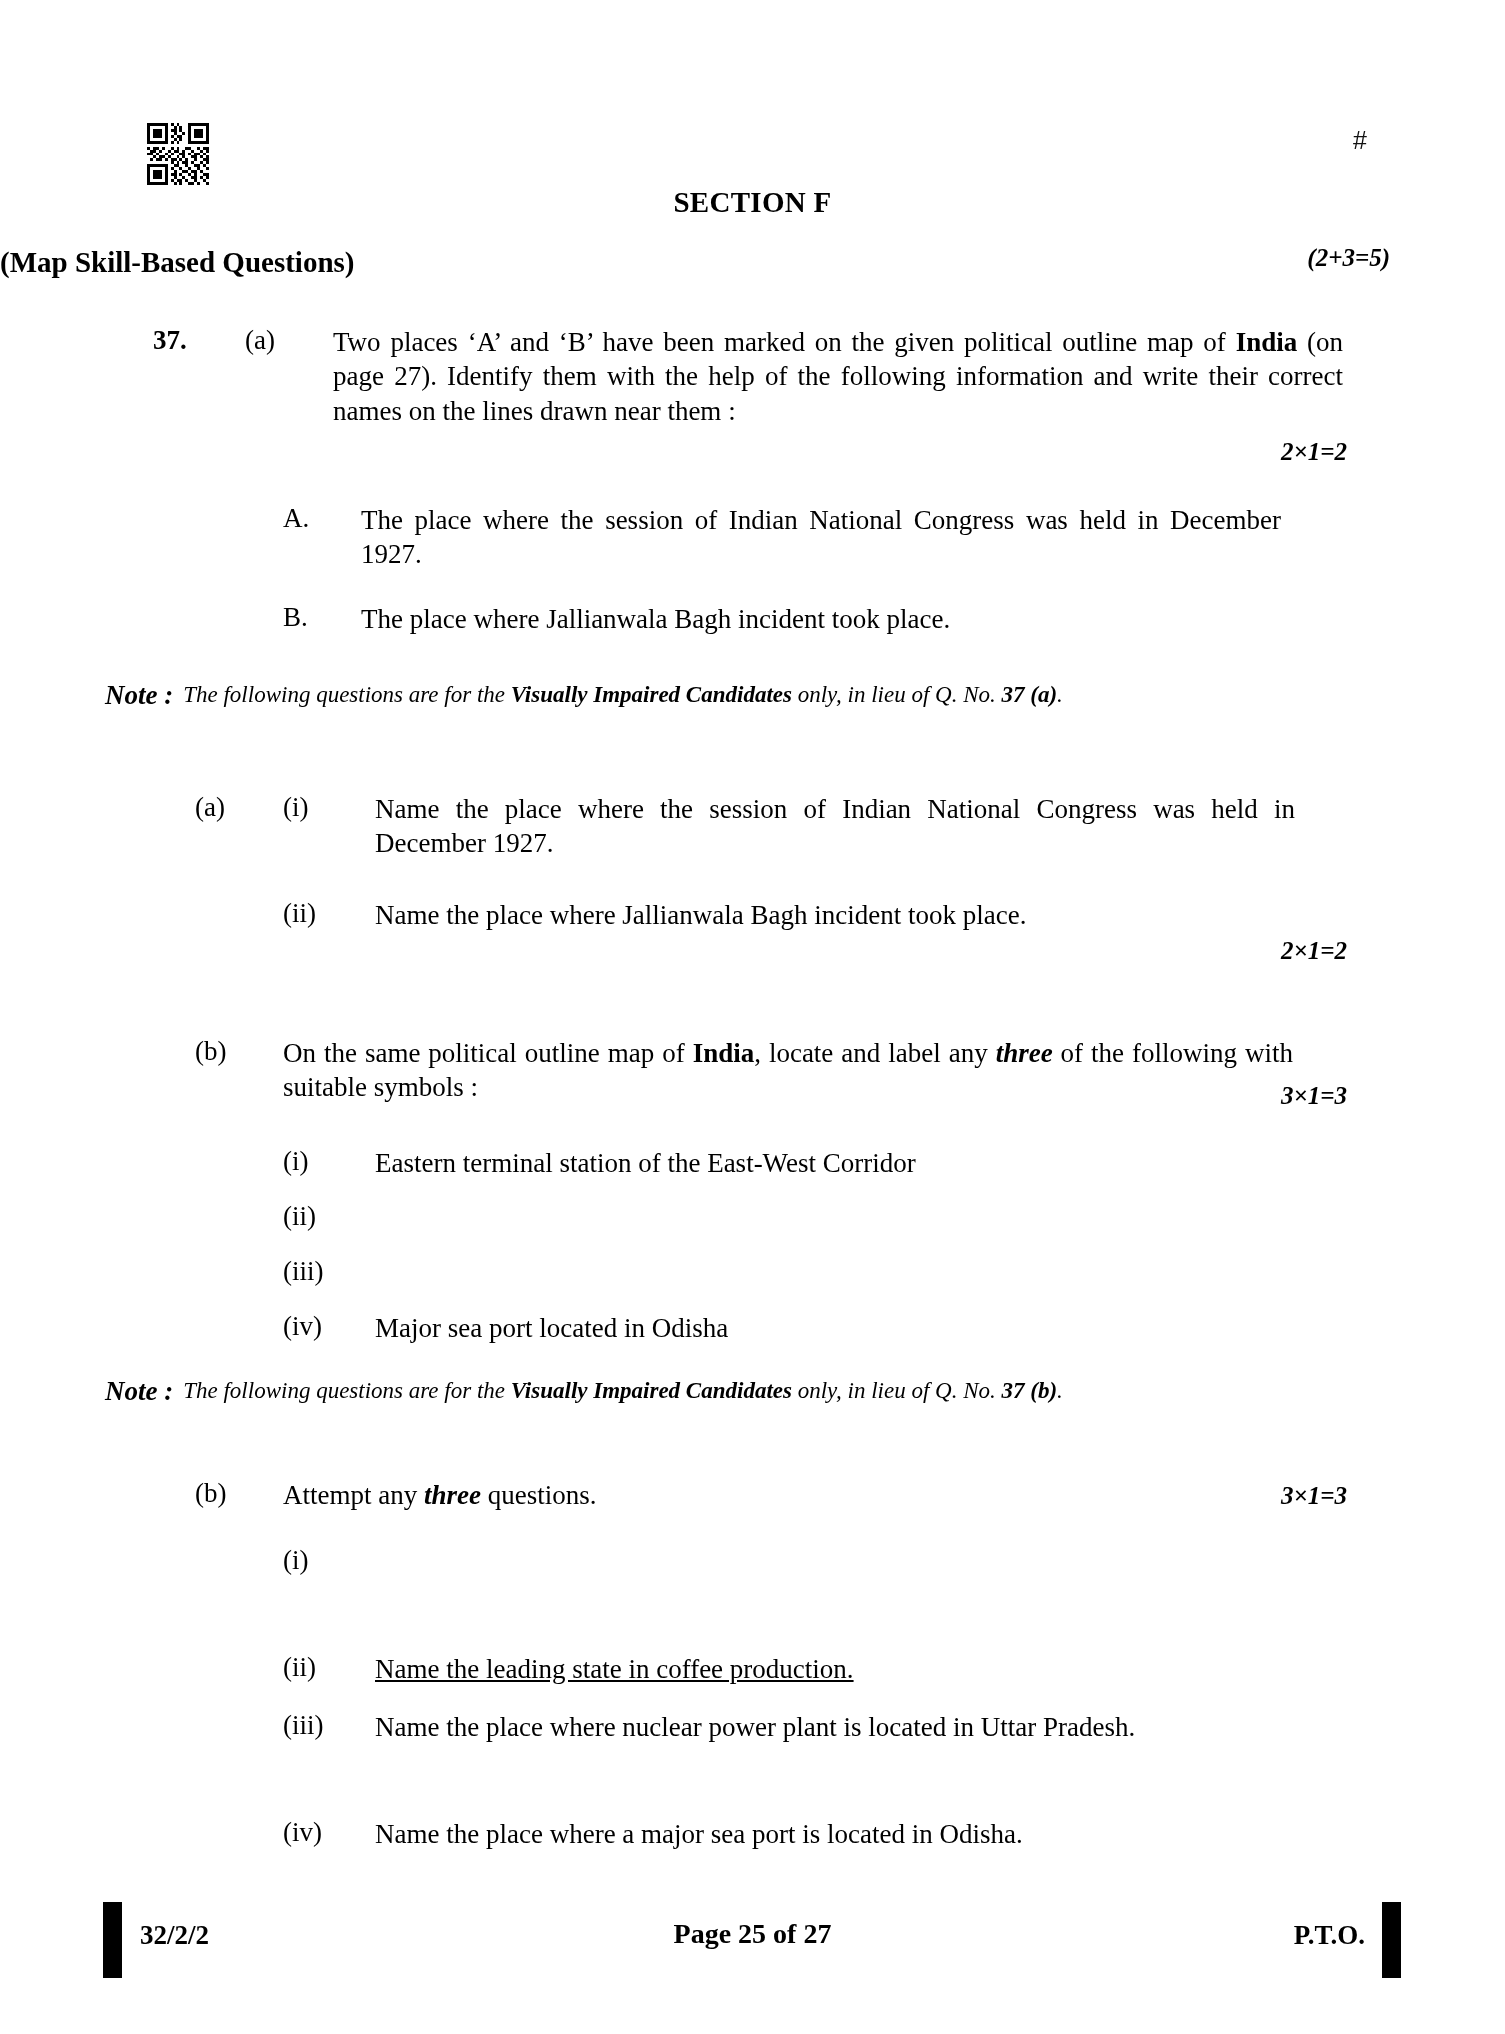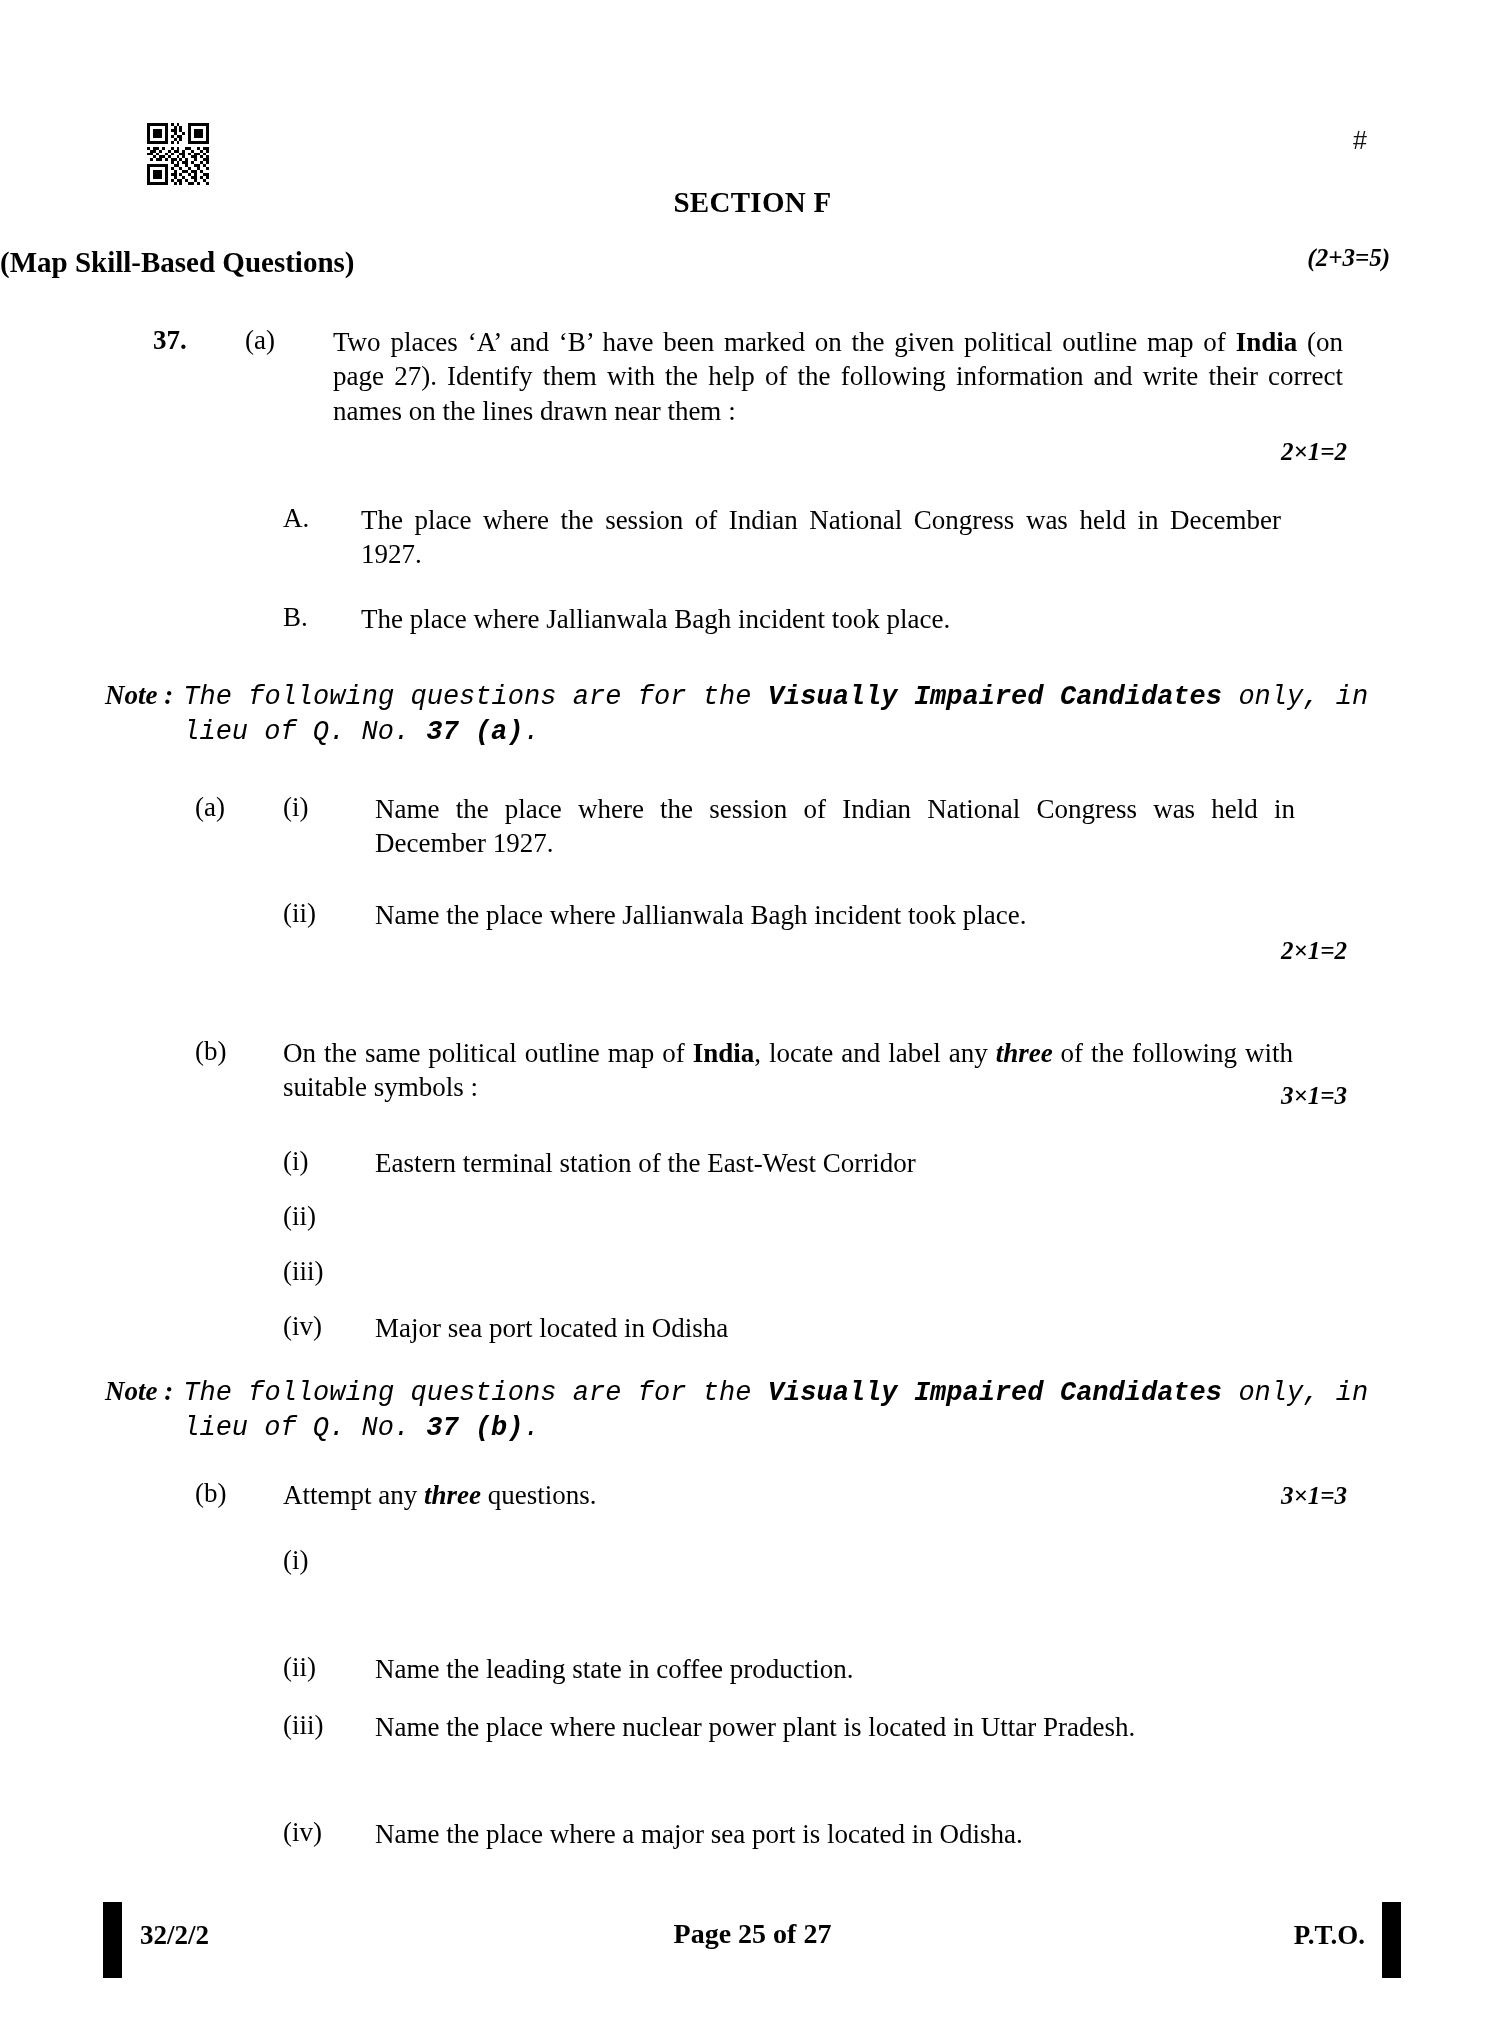--- a/index.html
+++ b/index.html
@@ -114,25 +114,24 @@
   }
   .note-word {
     flex: 0 0 auto;
     font-size: 27px;
     font-weight: bold;
     font-style: italic;
     margin-right: 10px;
     white-space: nowrap;
   }
   .note-text {
-    font-size: 27px;
+    font-size: 23px;
     font-style: italic;
     line-height: 1.3;
     text-align: justify;
-    font-family: Liberation Mono, monospace;
   }
 
   
   .footer {
     position: absolute;
     left: 0;
     right: 0;
     bottom: 56px;
     height: 76px;
   }
@@ -360,21 +359,21 @@
     <div class="label-a">(b)</div>
     <div class="para nojustify" style="width:1010px;"><span>Attempt any </span><span class="bi">three</span><span> questions.</span></div>
   </div>
   <div class="marks" style="left:1281px; top:1482px;">3×1=3</div>
 
   <div class="row" style="left:283px; top:1545px; width:1110px;">
     <div class="label-roman">(i)</div>
   </div>
   <div class="row" style="left:283px; top:1652px; width:1110px;">
     <div class="label-roman">(ii)</div>
-    <div class="para nojustify" style="width:930px;">Name the leading state in coffee production.</div>
+    <div class="para nojustify" style="width:930px;text-decoration:underline;">Name the leading state in coffee production.</div>
   </div>
   <div class="row" style="left:283px; top:1710px; width:1110px;">
     <div class="label-roman">(iii)</div>
     <div class="para" style="width:930px;">Name the place where nuclear power plant is located in Uttar Pradesh.</div>
   </div>
   <div class="row" style="left:283px; top:1817px; width:1110px;">
     <div class="label-roman">(iv)</div>
     <div class="para nojustify" style="width:930px;">Name the place where a major sea port is located in Odisha.</div>
   </div>
 

